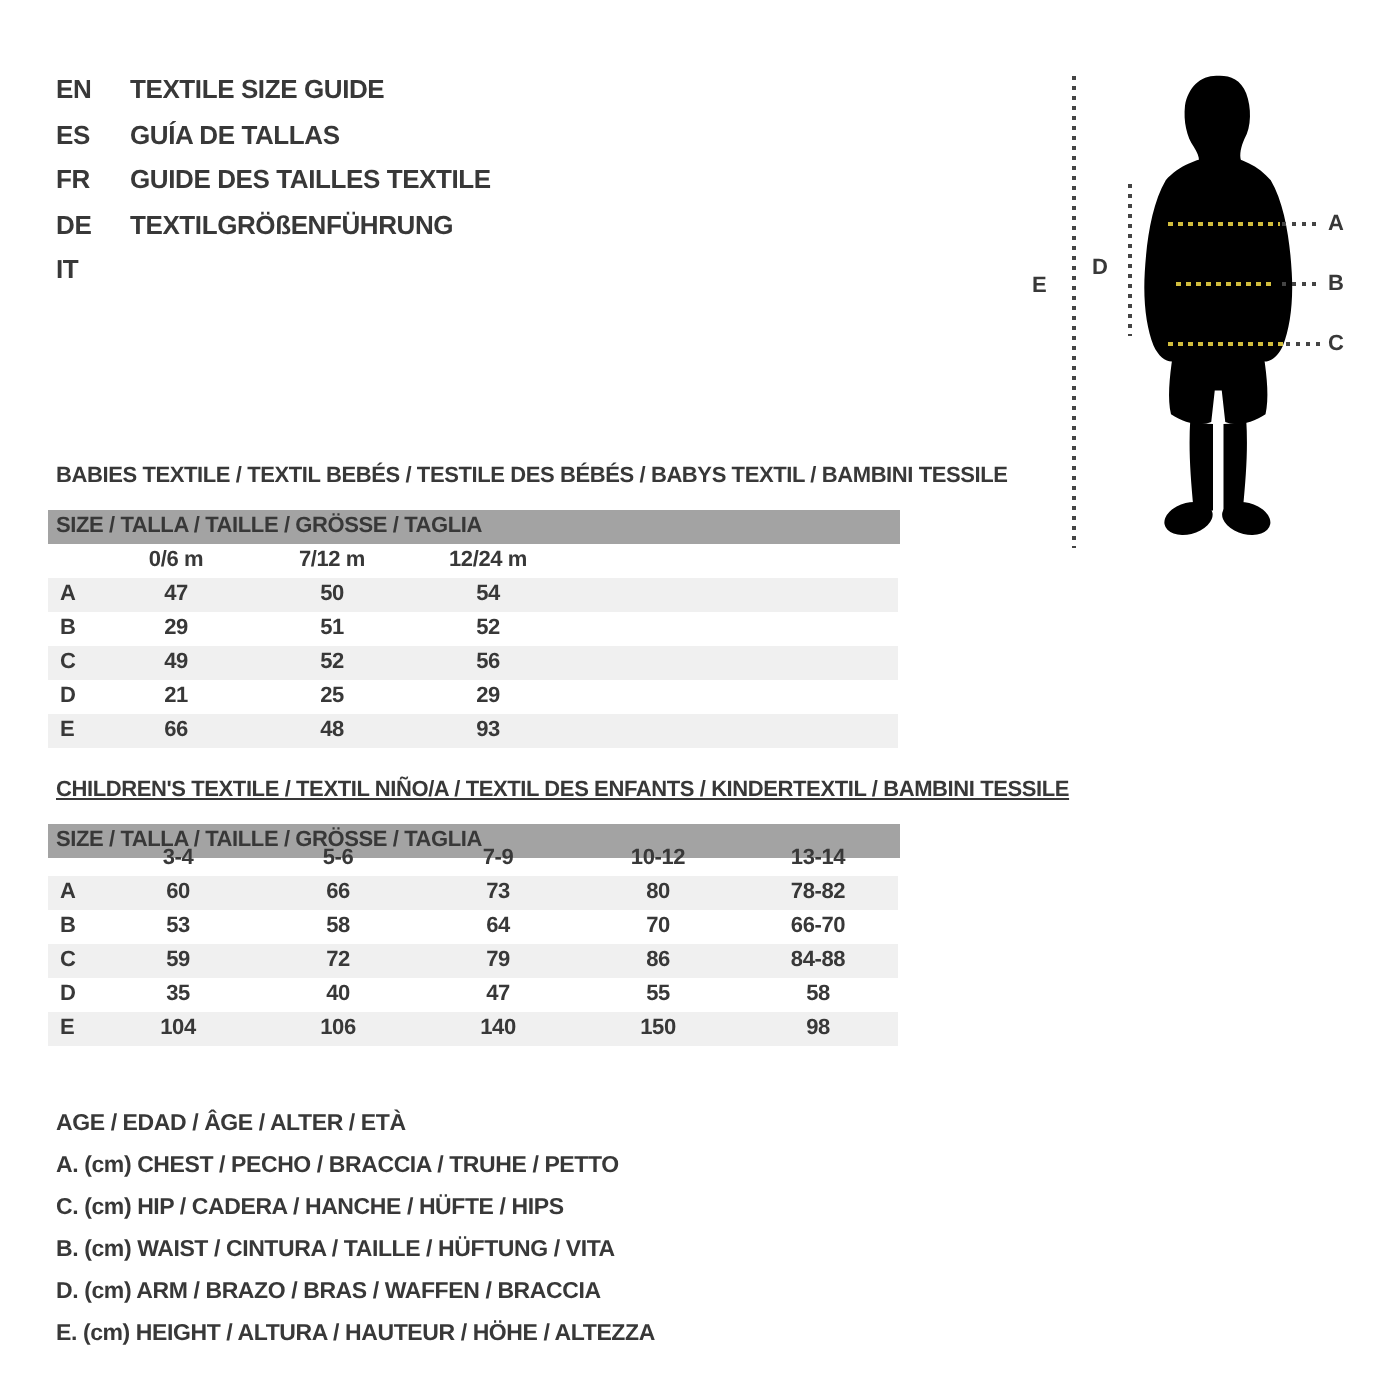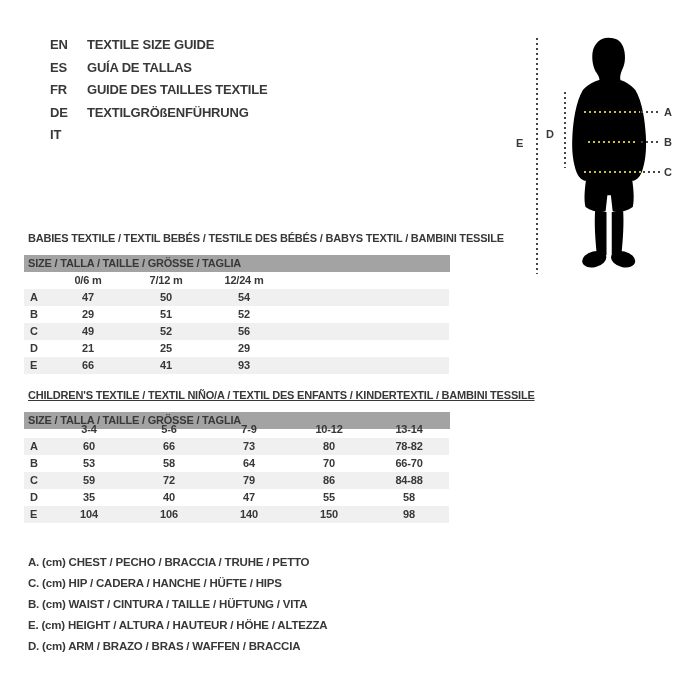--- a/index.html
+++ b/index.html
@@ -3,21 +3,21 @@
 <meta charset="utf-8">
 <style>
   * { margin:0; padding:0; box-sizing:border-box; }
   html,body { background:#ffffff; }
   body { width:700px; height:700px; font-family:"Liberation Sans", sans-serif; }
   .page { position:relative; width:700px; height:700px; background:#ffffff; overflow:hidden;
           color:#383838; font-weight:bold; }
 
   
   .lang-list { position:absolute; left:28px; top:34px; font-size:13px; line-height:22.5px; letter-spacing:-0.2px; }
-  .lang-row { display:flex; white-space:nowrap;margin-left:22px; }
+  .lang-row { display:flex; white-space:nowrap; }
   .lang-code { width:37px; flex:0 0 37px; }
 
   
   .heading { position:absolute; left:28px; font-size:11px; letter-spacing:-0.2px; white-space:nowrap; }
   .heading.babies { top:232px; }
   .heading.children { top:389px;text-decoration:underline; }
 
   
   .size-bar { position:absolute; left:24px; width:426px; height:17px; background:#a3a3a3;
               font-size:11px; line-height:17px; padding-left:4px; letter-spacing:-0.2px; white-space:nowrap; }
@@ -158,21 +158,21 @@
       <tr>
         <th class="rowlabel">D</th>
         <td>21</td>
         <td>25</td>
         <td>29</td>
         <td></td>
       </tr>
       <tr class="stripe">
         <th class="rowlabel">E</th>
         <td>66</td>
-        <td>41</td>
+        <td>48</td>
         <td>93</td>
         <td></td>
       </tr>
     </tbody>
   </table>
 
   <div class="heading children">CHILDREN'S TEXTILE / TEXTIL NIÑO/A / TEXTIL DES ENFANTS / KINDERTEXTIL / BAMBINI TESSILE</div>
   <div class="size-bar children">SIZE / TALLA / TAILLE / GRÖSSE / TAGLIA</div>
   <table class="size-table children-table">
     <colgroup>
@@ -231,20 +231,21 @@
         <td>104</td>
         <td>106</td>
         <td>140</td>
         <td>150</td>
         <td>98</td>
       </tr>
     </tbody>
   </table>
 
   <div class="legend">
+    <div>AGE / EDAD / ÂGE / ALTER / ETÀ</div>
     <div>A. (cm) CHEST / PECHO / BRACCIA / TRUHE / PETTO</div>
     <div>C. (cm) HIP / CADERA / HANCHE / HÜFTE / HIPS</div>
     <div>B. (cm) WAIST / CINTURA / TAILLE / HÜFTUNG / VITA</div>
+    <div>D. (cm) ARM / BRAZO / BRAS / WAFFEN / BRACCIA</div>
     <div>E. (cm) HEIGHT / ALTURA / HAUTEUR / HÖHE / ALTEZZA</div>
-    <div>D. (cm) ARM / BRAZO / BRAS / WAFFEN / BRACCIA</div>
   </div>
 
 </div>
 
 </body></html>

